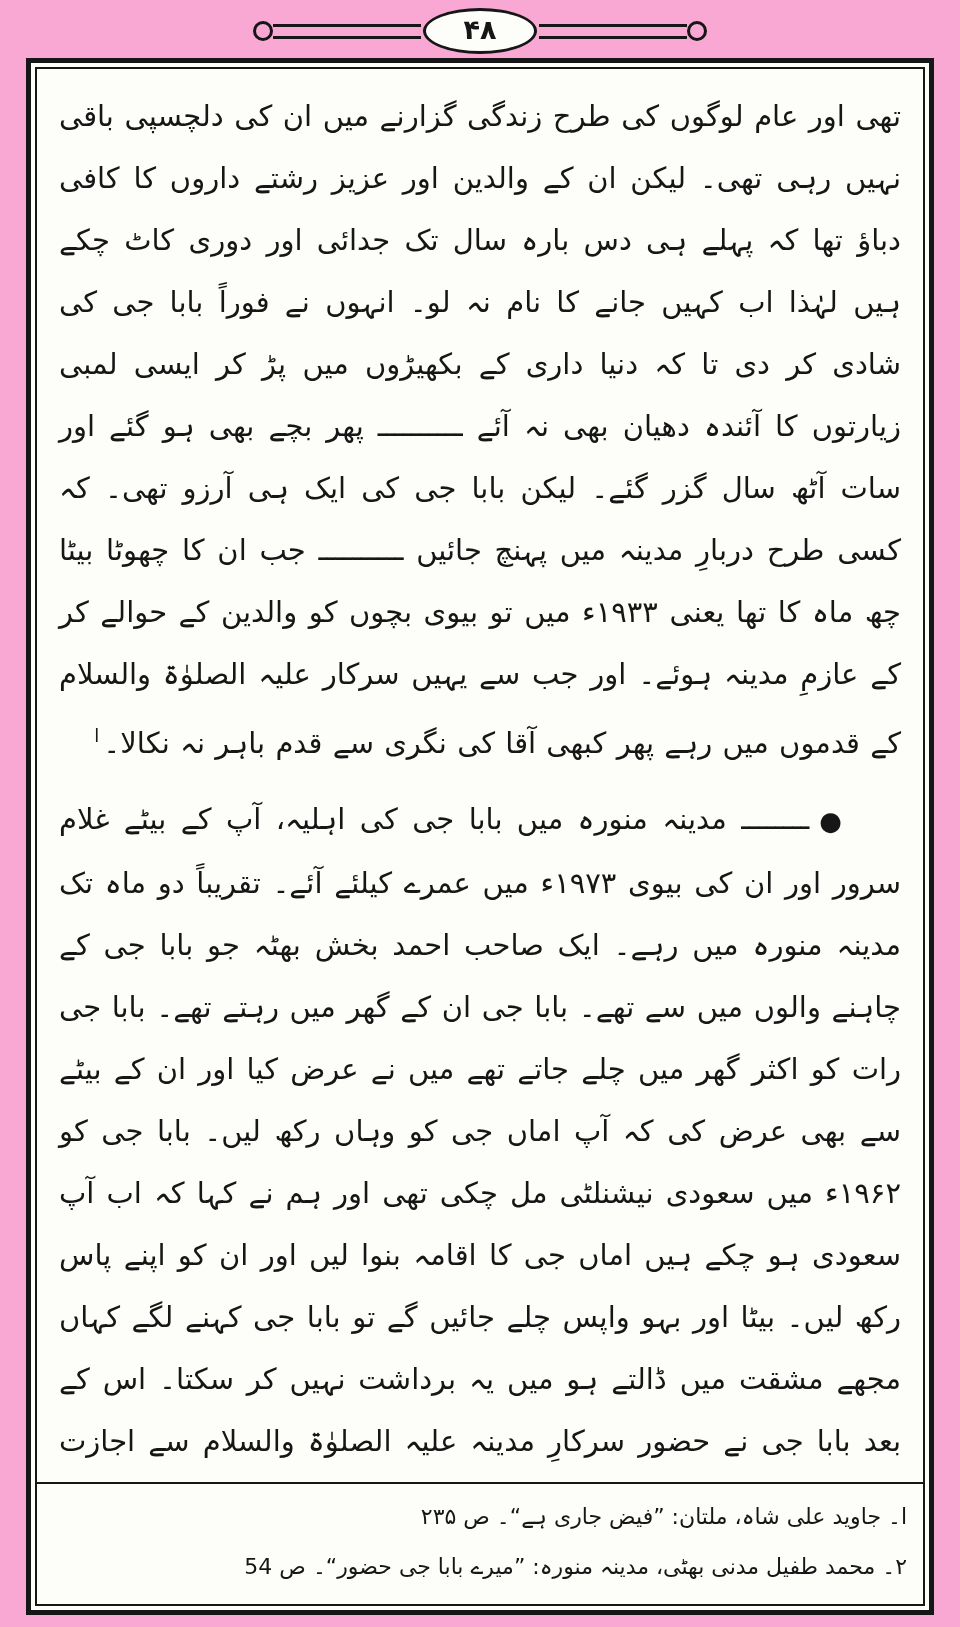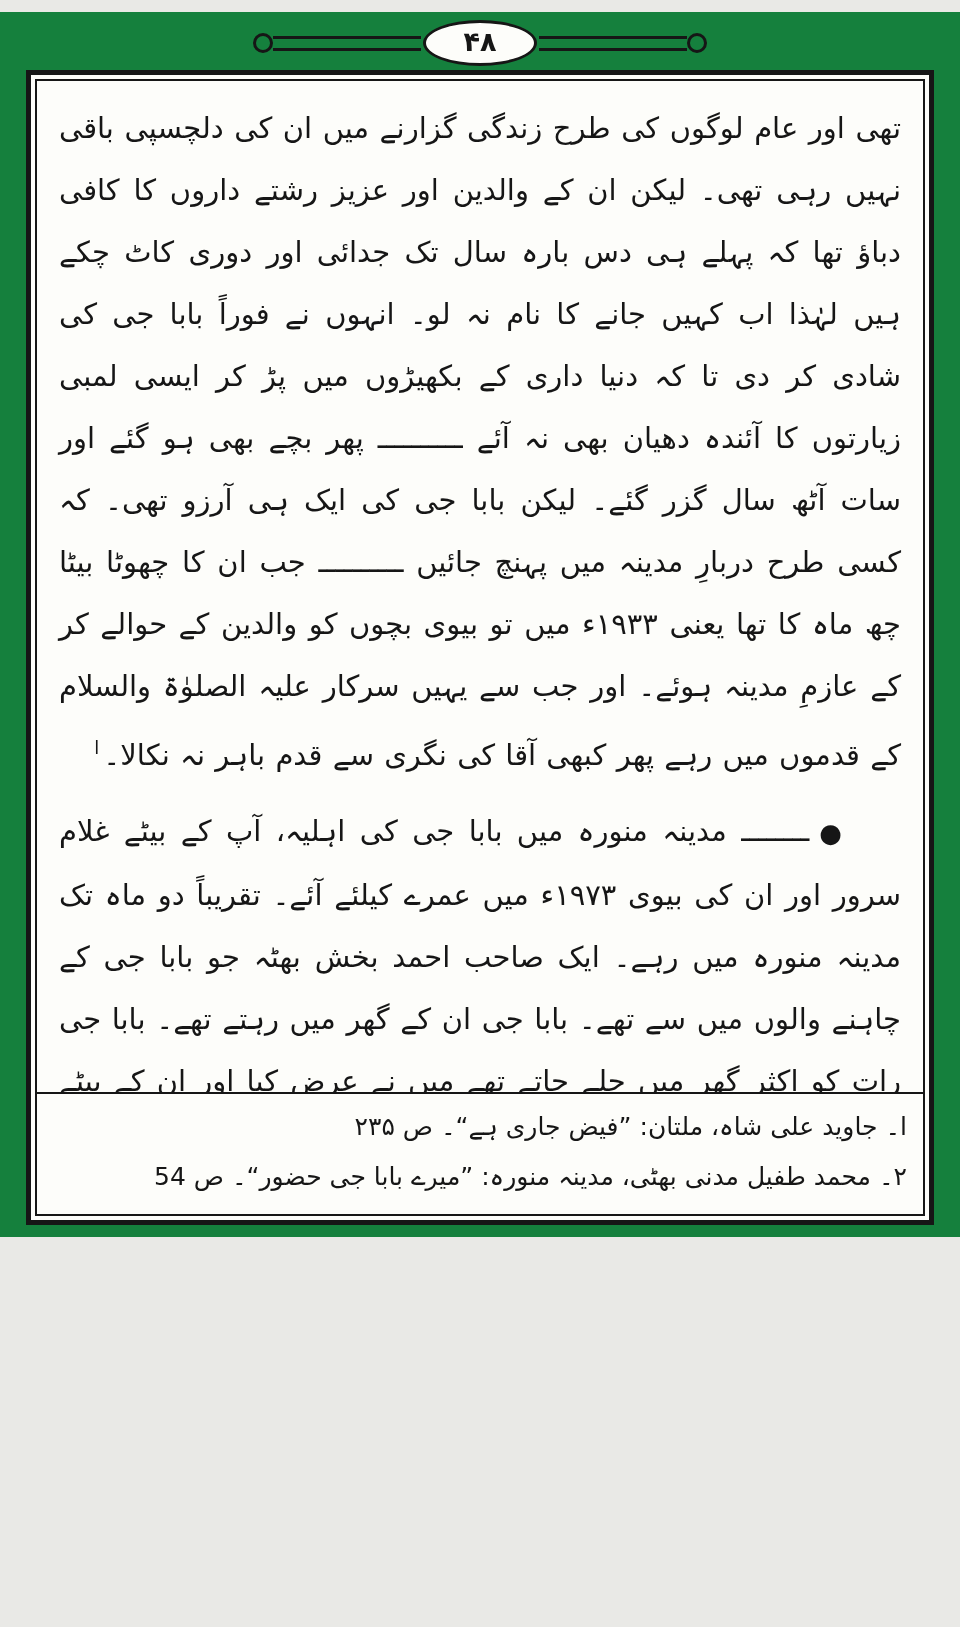--- a/index.html
+++ b/index.html
@@ -4,23 +4,23 @@
 <style>
   html, body {
     margin: 0;
     padding: 0;
     background: #e9e9e6;
     font-family: "DejaVu Sans", "Liberation Sans", sans-serif;
   }
   .page {
     position: relative;
     width: 960px;
-    height: 1225px;
-    margin: 12px auto;
-    background: #15803d;
+    height: 1627px;
+    margin: 0 auto;
+    background: #f9a8d4;
     color: #161616;
     direction: rtl;
     overflow: hidden;
   }
   
   .ornament {
     position: absolute;
     top: 8px;
     left: 0;
     right: 0;
@@ -102,21 +102,21 @@
     vertical-align: super;
     margin-right: 4px;
   }
   
   .footnotes {
     flex: 0 0 auto;
     border-top: 2px solid #161616;
     padding: 8px 16px 12px 16px;
   }
   .footnote-line {
-    font-size: 25px;
+    font-size: 22px;
     line-height: 50px;
     text-align: right;
     margin: 0;
   }
 </style>
 </head>
 <body>
 
 <div class="page">
 

